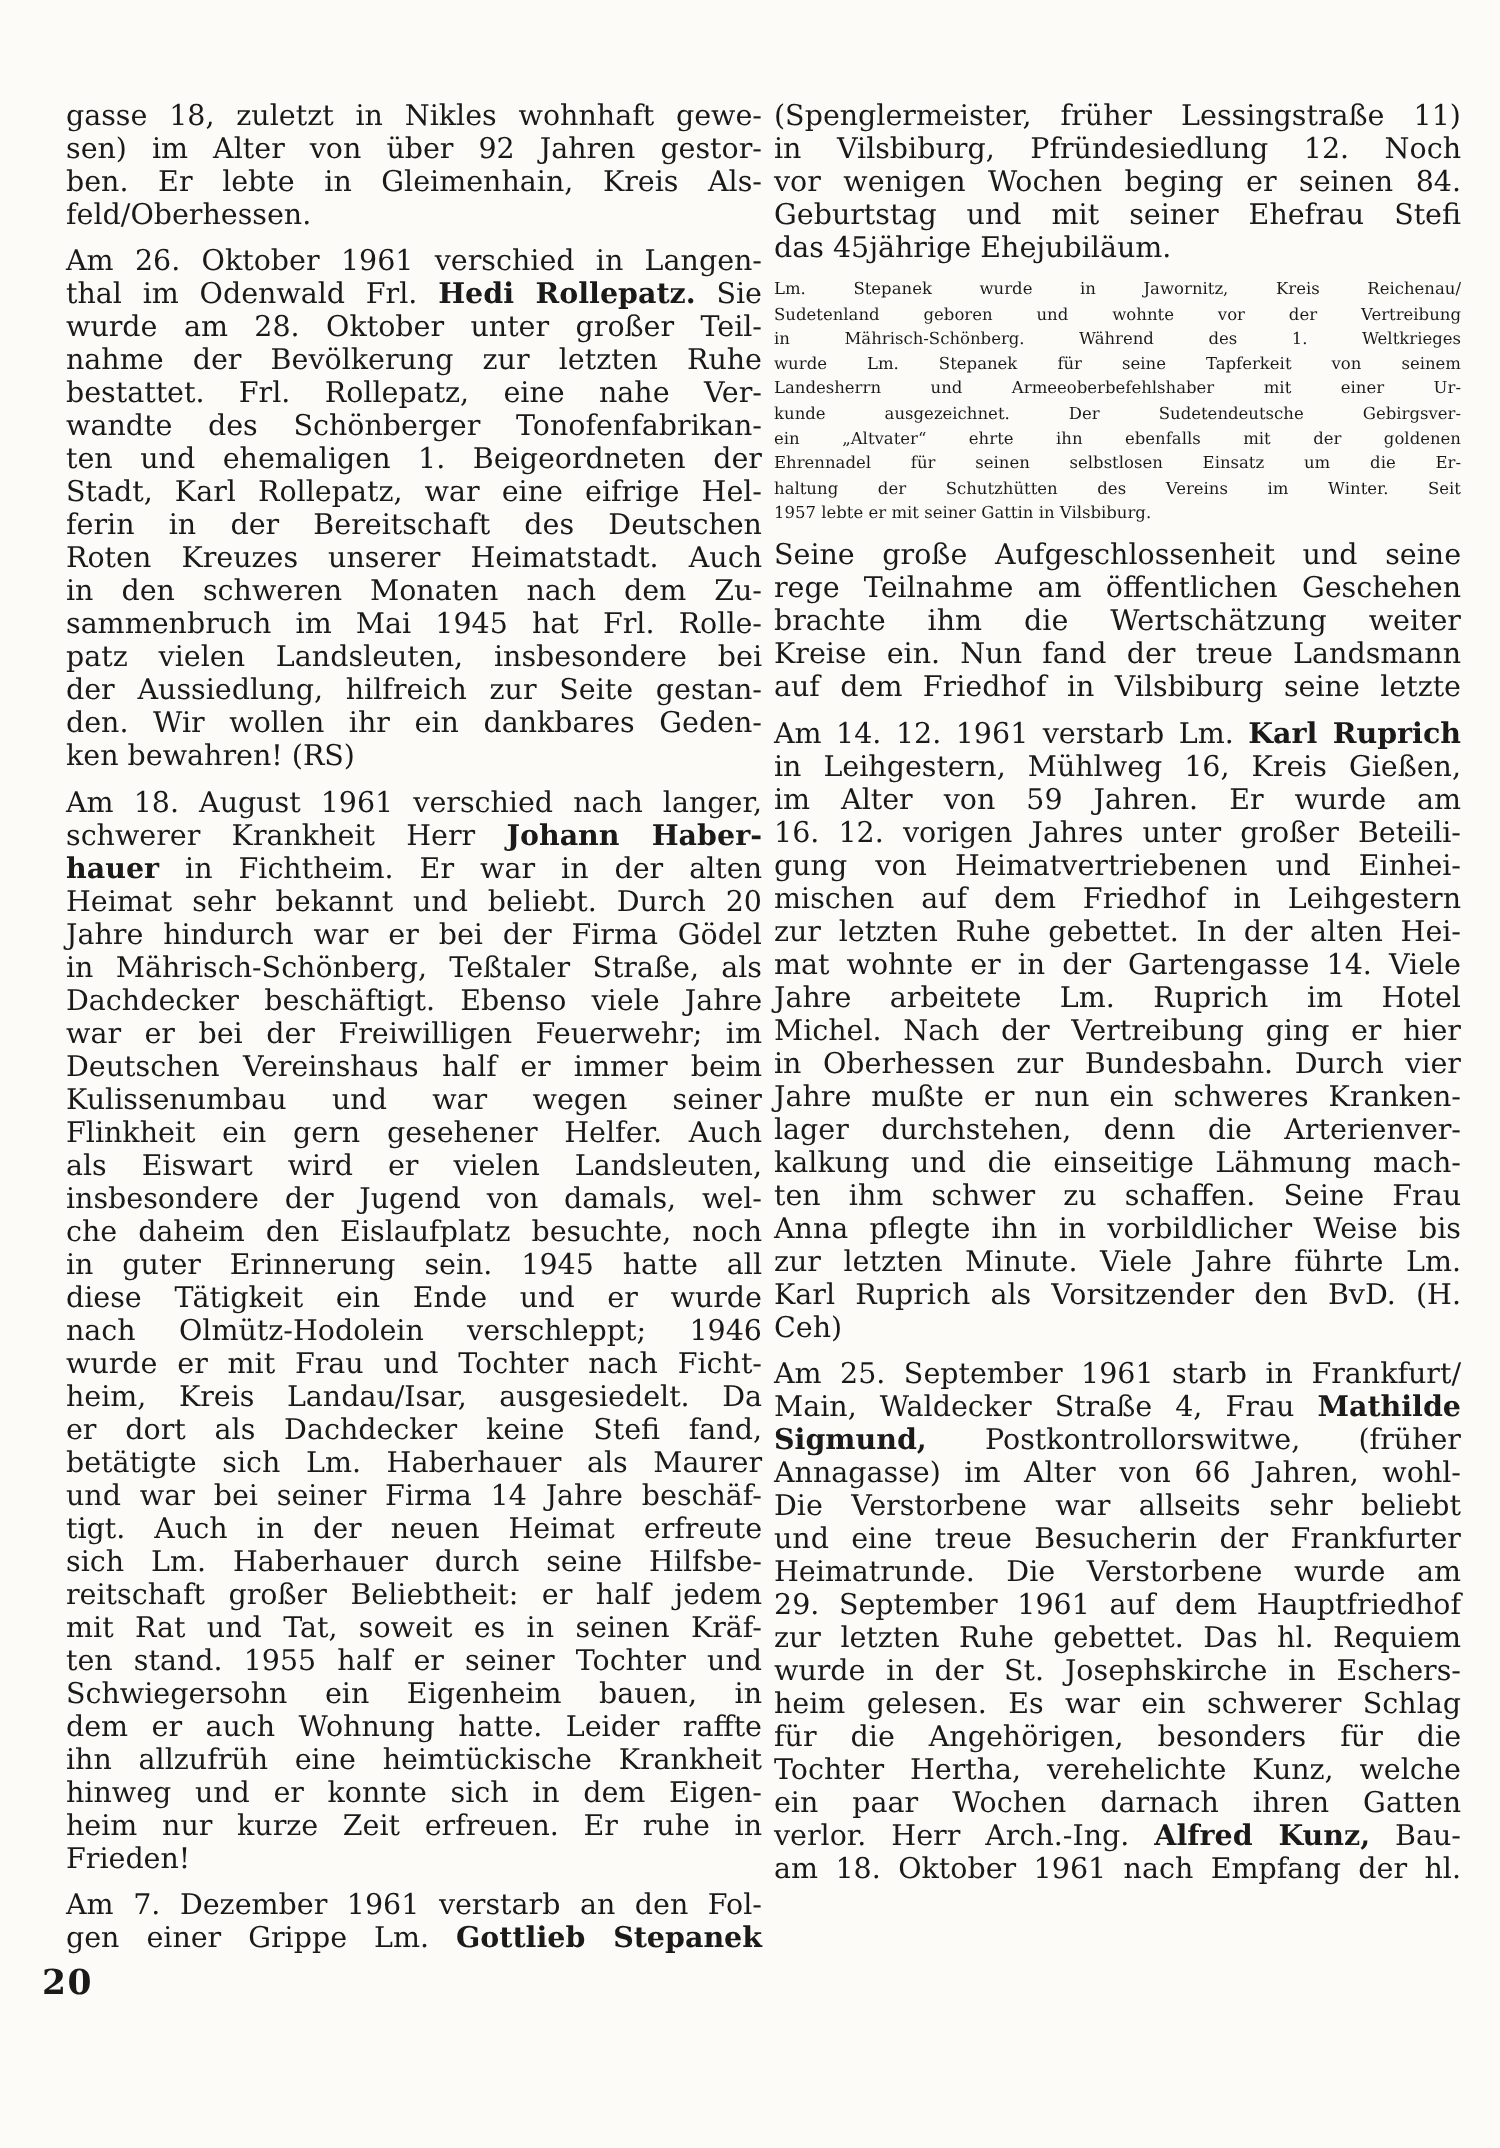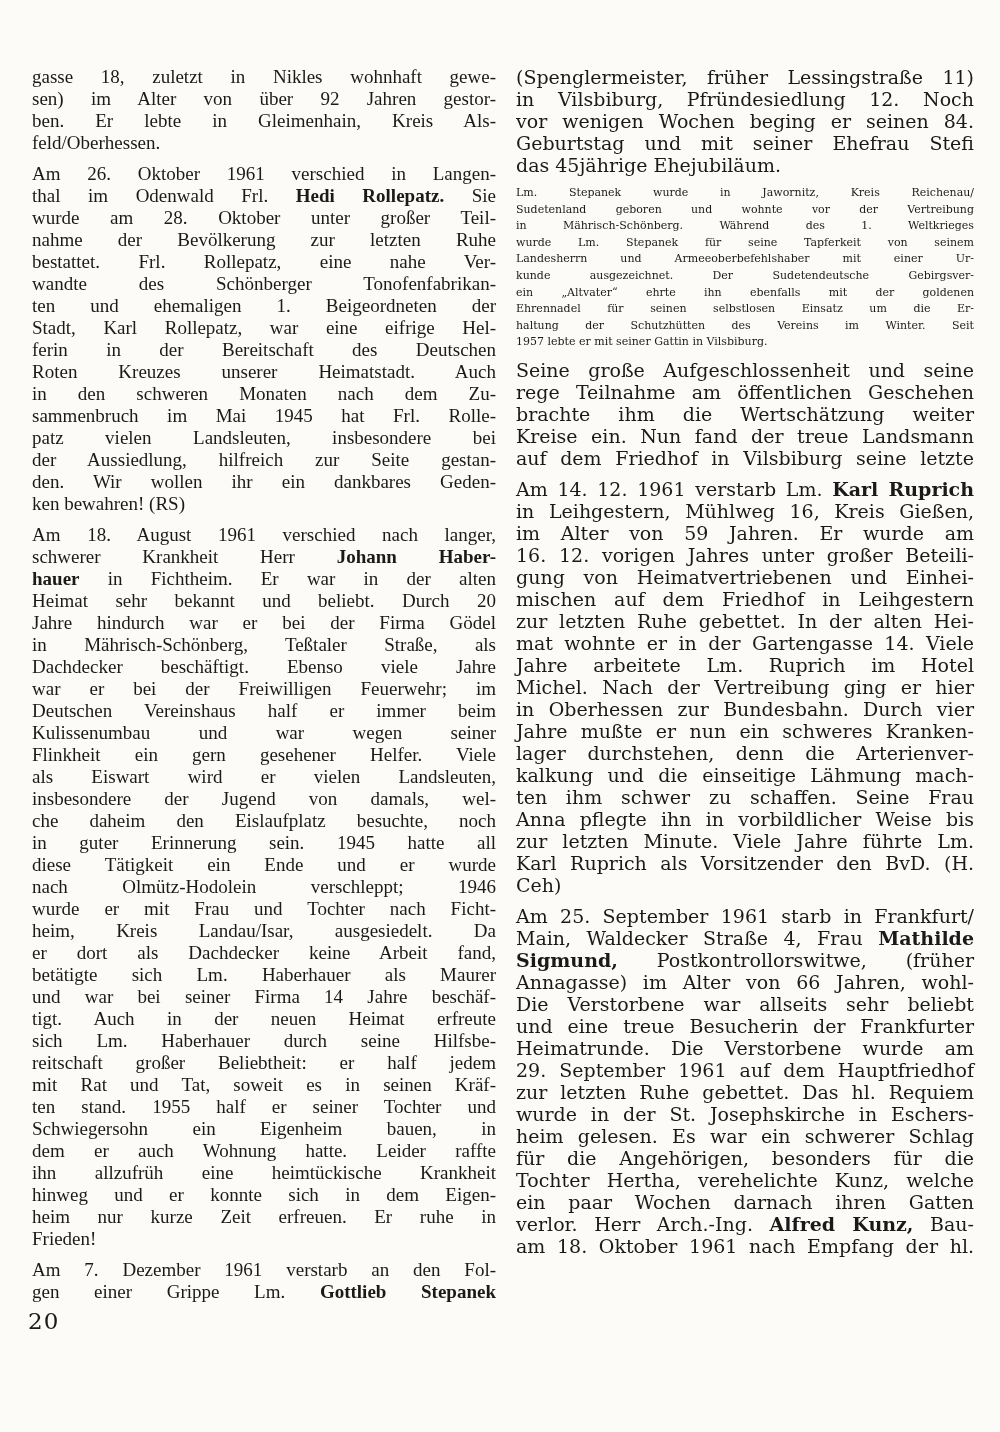--- a/index.html
+++ b/index.html
@@ -12,21 +12,21 @@
     position: relative;
     background: #fcfbf7;
     color: #1a1a1a;
     font-family: "DejaVu Serif", "Liberation Serif", serif;
     overflow: hidden;
   }
   .col {
     position: absolute;
     top: 66px;
   }
-  #left-col  { left: 32px;  width: 464px; font-family: Liberation Serif, serif; }
+  #left-col  { left: 44px;  width: 464px; }
   #right-col { left: 516px; width: 458px; }
 
   .para { margin: 0 0 9px 0; }
   .para.small { margin: 2px 0 8px 0; }
 
   .line {
     font-size: 19px;
     line-height: 22px;
     white-space: nowrap;
     text-align: justify;
@@ -39,21 +39,21 @@
     line-height: 16.6px;
   }
 
   .b { font-weight: bold; }
 
   #page-number {
     position: absolute;
     left: 28px;
     top: 1308px;
     font-size: 23px;
-    font-weight: normal;
+    font-weight: bold;
     letter-spacing: 1px;
   }
 </style>
 </head>
 <body style="background: rgb(252, 251, 247); color: rgb(26, 26, 26);">
 
 <div id="document-page">
   <div id="left-col" class="col">
       <div class="para">
         <div class="line"><span>gasse 18, zuletzt in Nikles wohnhaft gewe-</span></div>
@@ -83,30 +83,30 @@
         <div class="line"><span>Am 18. August 1961 verschied nach langer,</span></div>
         <div class="line"><span>schwerer Krankheit Herr </span><span class="b">Johann Haber-</span></div>
         <div class="line"><span class="b">hauer</span><span> in Fichtheim. Er war in der alten</span></div>
         <div class="line"><span>Heimat sehr bekannt und beliebt. Durch 20</span></div>
         <div class="line"><span>Jahre hindurch war er bei der Firma Gödel</span></div>
         <div class="line"><span>in Mährisch-Schönberg, Teßtaler Straße, als</span></div>
         <div class="line"><span>Dachdecker beschäftigt. Ebenso viele Jahre</span></div>
         <div class="line"><span>war er bei der Freiwilligen Feuerwehr; im</span></div>
         <div class="line"><span>Deutschen Vereinshaus half er immer beim</span></div>
         <div class="line"><span>Kulissenumbau und war wegen seiner</span></div>
-        <div class="line"><span>Flinkheit ein gern gesehener Helfer. Viele</span></div>
+        <div class="line"><span>Flinkheit ein gern gesehener Helfer. Auch</span></div>
         <div class="line"><span>als Eiswart wird er vielen Landsleuten,</span></div>
         <div class="line"><span>insbesondere der Jugend von damals, wel-</span></div>
         <div class="line"><span>che daheim den Eislaufplatz besuchte, noch</span></div>
         <div class="line"><span>in guter Erinnerung sein. 1945 hatte all</span></div>
         <div class="line"><span>diese Tätigkeit ein Ende und er wurde</span></div>
         <div class="line"><span>nach Olmütz-Hodolein verschleppt; 1946</span></div>
         <div class="line"><span>wurde er mit Frau und Tochter nach Ficht-</span></div>
         <div class="line"><span>heim, Kreis Landau/Isar, ausgesiedelt. Da</span></div>
-        <div class="line"><span>er dort als Dachdecker keine Arbeit fand,</span></div>
+        <div class="line"><span>er dort als Dachdecker keine Stefi fand,</span></div>
         <div class="line"><span>betätigte sich Lm. Haberhauer als Maurer</span></div>
         <div class="line"><span>und war bei seiner Firma 14 Jahre beschäf-</span></div>
         <div class="line"><span>tigt. Auch in der neuen Heimat erfreute</span></div>
         <div class="line"><span>sich Lm. Haberhauer durch seine Hilfsbe-</span></div>
         <div class="line"><span>reitschaft großer Beliebtheit: er half jedem</span></div>
         <div class="line"><span>mit Rat und Tat, soweit es in seinen Kräf-</span></div>
         <div class="line"><span>ten stand. 1955 half er seiner Tochter und</span></div>
         <div class="line"><span>Schwiegersohn ein Eigenheim bauen, in</span></div>
         <div class="line"><span>dem er auch Wohnung hatte. Leider raffte</span></div>
         <div class="line"><span>ihn allzufrüh eine heimtückische Krankheit</span></div>

